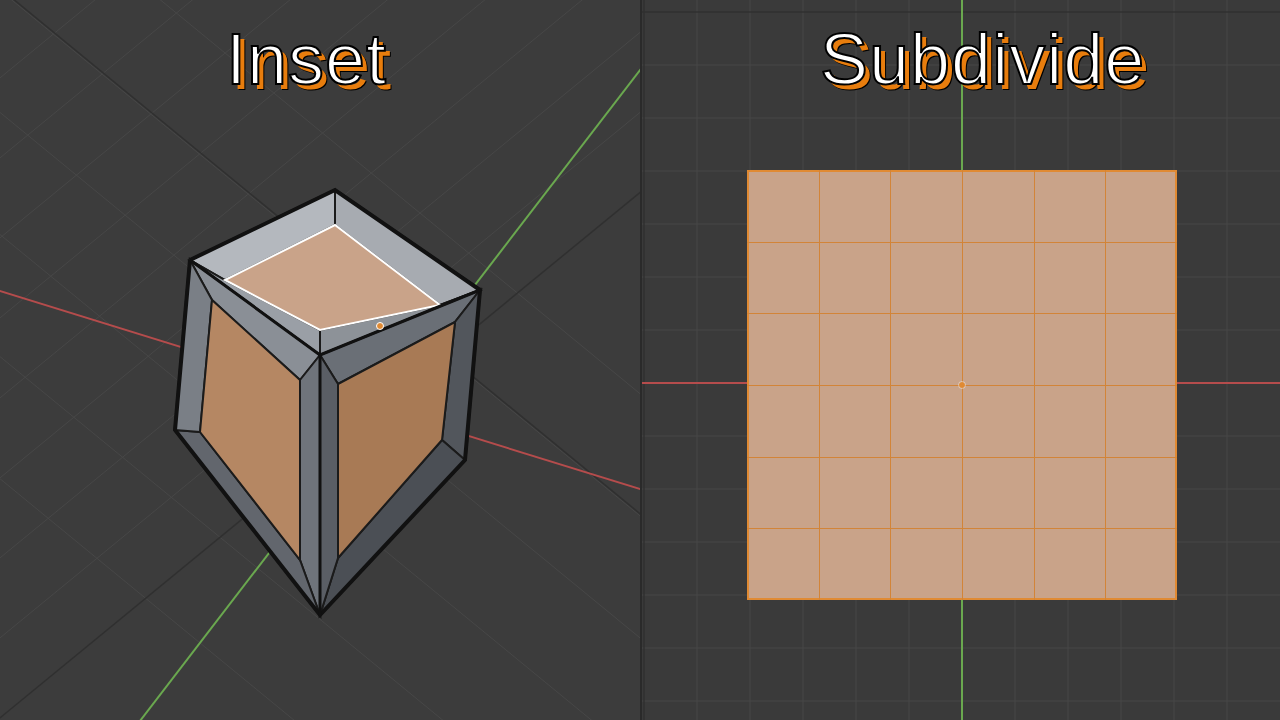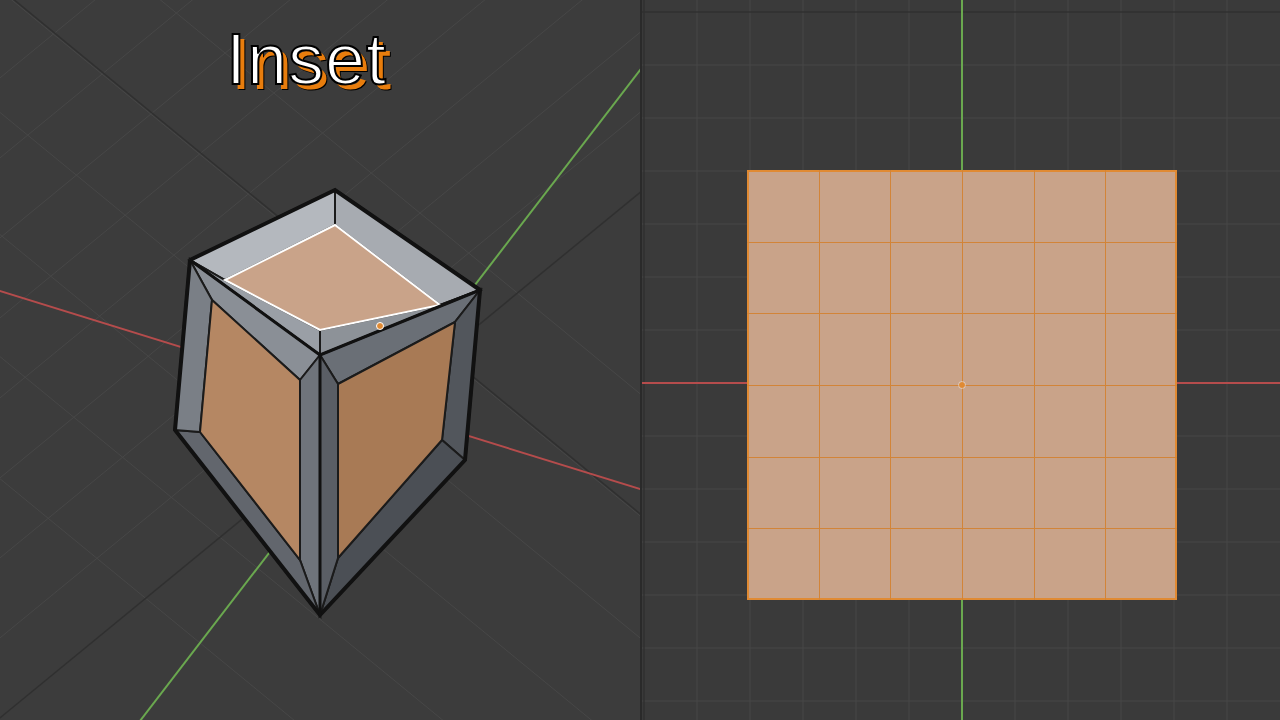--- a/index.html
+++ b/index.html
@@ -173,15 +173,16 @@
       <div class="plane-grid v" style="left:215px"></div>
       <div class="plane-grid v" style="left:286.7px"></div>
       <div class="plane-grid v" style="left:358.3px"></div>
       <div class="center-dot" style="left:212px; top:212px"></div>
     </div>
   </div>
 
   <div class="divider"></div>
 
   <div class="title left">Inset</div>
+  <div class="title right">Subdivide</div>
 
 
 </div>
 
 </body></html>

